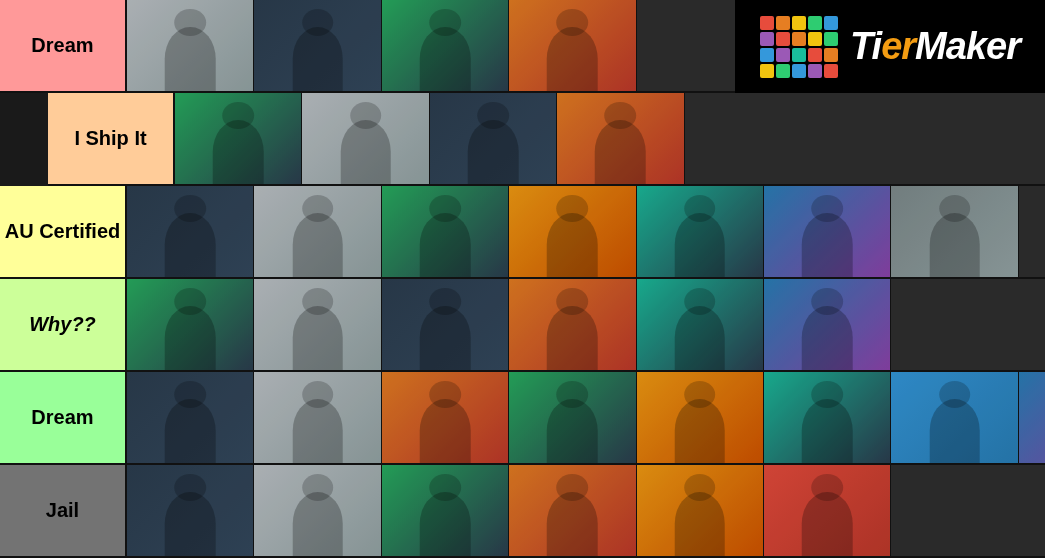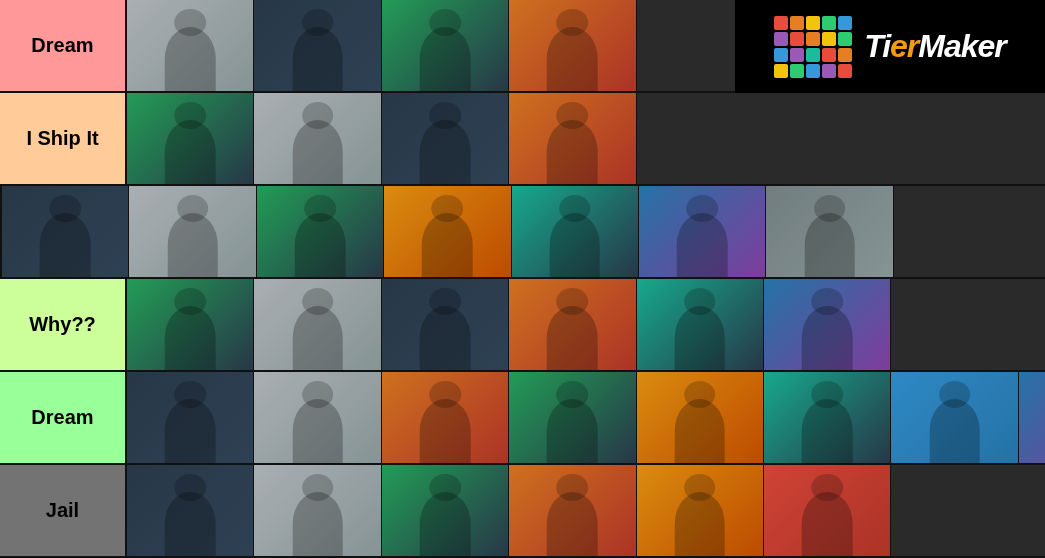--- a/index.html
+++ b/index.html
@@ -84,21 +84,21 @@
       grid-template-rows: repeat(4, 14px);
       gap: 2px;
       margin-right: 12px;
     }
     .logo-cell {
       width: 14px;
       height: 14px;
       border-radius: 2px;
     }
     .logo-text {
-      font-size: 32px;
+      font-size: 38px;
       font-weight: 900;
       color: white;
       letter-spacing: -1px;
       font-style: italic;
     }
 
     
     .img-dark { background: linear-gradient(135deg, #2c3e50, #34495e); }
     .img-forest { background: linear-gradient(135deg, #27ae60, #2c3e50); }
     .img-warm { background: linear-gradient(135deg, #e67e22, #c0392b); }
@@ -140,21 +140,21 @@
         </div>
         <div class="tier-item">
           <div class="img-placeholder img-warm" style="position: relative; overflow: hidden;">
             <div style="position: absolute; bottom: 0px; left: 50%; transform: translateX(-50%); width: 40%; height: 70%; background: rgba(0, 0, 0, 0.25); border-radius: 50% 50% 0px 0px;"></div>
             <div style="position: absolute; bottom: 60%; left: 50%; transform: translateX(-50%); width: 25%; height: 30%; background: rgba(0, 0, 0, 0.2); border-radius: 50%;"></div>
           </div>
           <div style="position: absolute; inset: 0px; background: rgba(0, 0, 0, 0.1);"></div>
         </div>
       </div>
     </div>
-    <div class="tier-row" style="flex: 1 1 0%; min-height: 0px;">
+    <div class="tier-row" style="flex: 1 1 0%; min-height: 0px; margin-left: 48px;">
       <div class="tier-label" style="background: rgb(255, 204, 153);">I Ship It</div>
       <div class="tier-items">
         <div class="tier-item">
           <div class="img-placeholder img-forest" style="position: relative; overflow: hidden;">
             <div style="position: absolute; bottom: 0px; left: 50%; transform: translateX(-50%); width: 40%; height: 70%; background: rgba(0, 0, 0, 0.25); border-radius: 50% 50% 0px 0px;"></div>
             <div style="position: absolute; bottom: 60%; left: 50%; transform: translateX(-50%); width: 25%; height: 30%; background: rgba(0, 0, 0, 0.2); border-radius: 50%;"></div>
           </div>
           <div style="position: absolute; inset: 0px; background: rgba(0, 0, 0, 0.1);"></div>
         </div>
         <div class="tier-item">
@@ -174,20 +174,21 @@
         <div class="tier-item">
           <div class="img-placeholder img-warm" style="position: relative; overflow: hidden;">
             <div style="position: absolute; bottom: 0px; left: 50%; transform: translateX(-50%); width: 40%; height: 70%; background: rgba(0, 0, 0, 0.25); border-radius: 50% 50% 0px 0px;"></div>
             <div style="position: absolute; bottom: 60%; left: 50%; transform: translateX(-50%); width: 25%; height: 30%; background: rgba(0, 0, 0, 0.2); border-radius: 50%;"></div>
           </div>
           <div style="position: absolute; inset: 0px; background: rgba(0, 0, 0, 0.1);"></div>
         </div>
       </div>
     </div>
     <div class="tier-row" style="flex: 1 1 0%; min-height: 0px;">
+      <div class="tier-label" style="background: rgb(255, 255, 153);">AU Certified</div>
       <div class="tier-items">
         <div class="tier-item">
           <div class="img-placeholder img-dark" style="position: relative; overflow: hidden;">
             <div style="position: absolute; bottom: 0px; left: 50%; transform: translateX(-50%); width: 40%; height: 70%; background: rgba(0, 0, 0, 0.25); border-radius: 50% 50% 0px 0px;"></div>
             <div style="position: absolute; bottom: 60%; left: 50%; transform: translateX(-50%); width: 25%; height: 30%; background: rgba(0, 0, 0, 0.2); border-radius: 50%;"></div>
           </div>
           <div style="position: absolute; inset: 0px; background: rgba(0, 0, 0, 0.1);"></div>
         </div>
         <div class="tier-item">
           <div class="img-placeholder img-pale" style="position: relative; overflow: hidden;">
@@ -226,21 +227,21 @@
         </div>
         <div class="tier-item">
           <div class="img-placeholder img-gray" style="position: relative; overflow: hidden;">
             <div style="position: absolute; bottom: 0px; left: 50%; transform: translateX(-50%); width: 40%; height: 70%; background: rgba(0, 0, 0, 0.25); border-radius: 50% 50% 0px 0px;"></div>
             <div style="position: absolute; bottom: 60%; left: 50%; transform: translateX(-50%); width: 25%; height: 30%; background: rgba(0, 0, 0, 0.2); border-radius: 50%;"></div>
           </div>
           <div style="position: absolute; inset: 0px; background: rgba(0, 0, 0, 0.1);"></div>
         </div>
       </div>
     </div>
-    <div class="tier-row" style="flex: 1 1 0%; min-height: 0px;">
+    <div class="tier-row" style="flex: 1 1 0%; min-height: 0px; font-style: italic;">
       <div class="tier-label" style="background: rgb(204, 255, 153);">Why??</div>
       <div class="tier-items">
         <div class="tier-item">
           <div class="img-placeholder img-forest" style="position: relative; overflow: hidden;">
             <div style="position: absolute; bottom: 0px; left: 50%; transform: translateX(-50%); width: 40%; height: 70%; background: rgba(0, 0, 0, 0.25); border-radius: 50% 50% 0px 0px;"></div>
             <div style="position: absolute; bottom: 60%; left: 50%; transform: translateX(-50%); width: 25%; height: 30%; background: rgba(0, 0, 0, 0.2); border-radius: 50%;"></div>
           </div>
           <div style="position: absolute; inset: 0px; background: rgba(0, 0, 0, 0.1);"></div>
         </div>
         <div class="tier-item">

